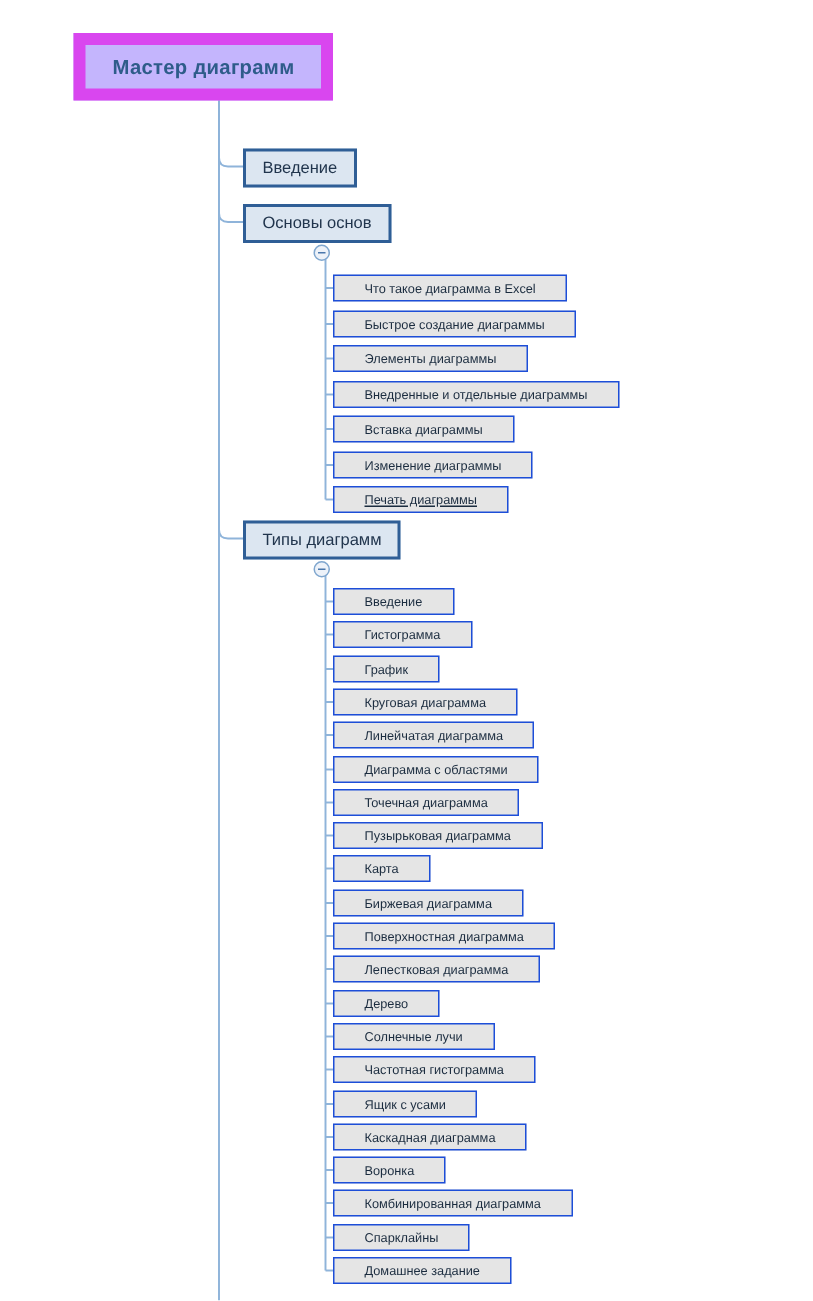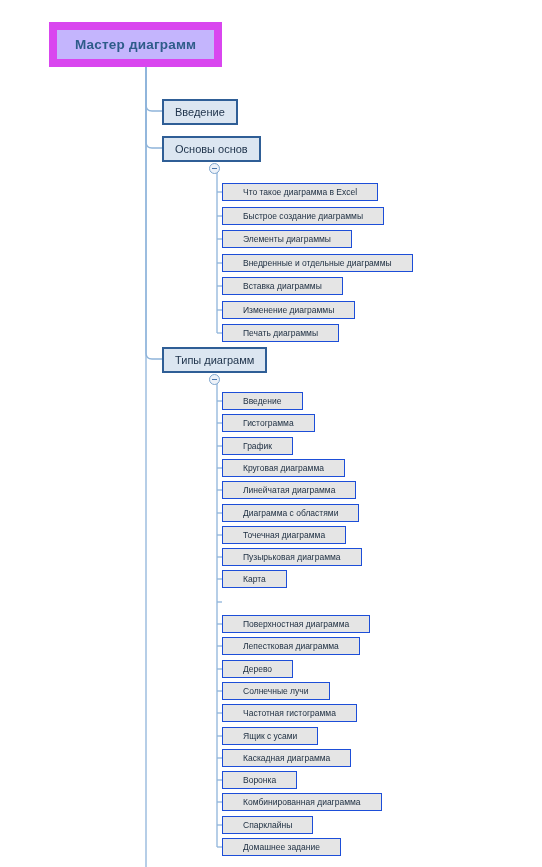--- a/index.html
+++ b/index.html
@@ -84,32 +84,33 @@
 <div class="node lvl1" style="left: 49px; top: 22px;">Мастер диаграмм</div>
     <div class="node lvl2" style="left: 162px; top: 99px;">Введение</div>
     <div class="node lvl2" style="left: 162px; top: 136px;">Основы основ</div>
     <div class="toggle" style="left: 209px; top: 163px;"></div>
     <div class="node lvl3" style="left: 222px; top: 183px;">Что такое диаграмма в Excel</div>
     <div class="node lvl3" style="left: 222px; top: 207px;">Быстрое создание диаграммы</div>
     <div class="node lvl3" style="left: 222px; top: 230px;">Элементы диаграммы</div>
     <div class="node lvl3" style="left: 222px; top: 277px;">Вставка диаграммы</div>
     <div class="node lvl3" style="left: 222px; top: 254px;">Внедренные и отдельные диаграммы</div>
     <div class="node lvl3" style="left: 222px; top: 301px;">Изменение диаграммы</div>
-    <div class="node lvl3" style="left: 222px; top: 324px;">Печать диаграммы</div>
+    <div class="node lvl3" style="left: 222px; top: 324px; text-decoration: underline;">Печать диаграммы</div>
     <div class="node lvl2" style="left: 162px; top: 347px;">Типы диаграмм</div>
     <div class="toggle" style="left: 209px; top: 374px;"></div>
     <div class="node lvl3" style="left: 222px; top: 392px;">Введение</div>
     <div class="node lvl3" style="left: 222px; top: 414px;">Гистограмма</div>
     <div class="node lvl3" style="left: 222px; top: 437px;">График</div>
     <div class="node lvl3" style="left: 222px; top: 459px;">Круговая диаграмма</div>
     <div class="node lvl3" style="left: 222px; top: 481px;">Линейчатая диаграмма</div>
     <div class="node lvl3" style="left: 222px; top: 504px;">Диаграмма с областями</div>
     <div class="node lvl3" style="left: 222px; top: 526px;">Точечная диаграмма</div>
     <div class="node lvl3" style="left: 222px; top: 548px;">Пузырьковая диаграмма</div>
     <div class="node lvl3" style="left: 222px; top: 570px; text-align: center;">Карта</div>
+    <div class="node lvl3" style="left: 222px; top: 593px;">Биржевая диаграмма</div>
     <div class="node lvl3" style="left: 222px; top: 615px;">Поверхностная диаграмма</div>
     <div class="node lvl3" style="left: 222px; top: 637px;">Лепестковая диаграмма</div>
     <div class="node lvl3" style="left: 222px; top: 660px;">Дерево</div>
     <div class="node lvl3" style="left: 222px; top: 682px;">Солнечные лучи</div>
     <div class="node lvl3" style="left: 222px; top: 704px;">Частотная гистограмма</div>
     <div class="node lvl3" style="left: 222px; top: 727px;">Ящик с усами</div>
     <div class="node lvl3" style="left: 222px; top: 749px;">Каскадная диаграмма</div>
     <div class="node lvl3" style="left: 222px; top: 771px;">Воронка</div>
     <div class="node lvl3" style="left: 222px; top: 793px;">Комбинированная диаграмма</div>
     <div class="node lvl3" style="left: 222px; top: 816px;">Спарклайны</div>

